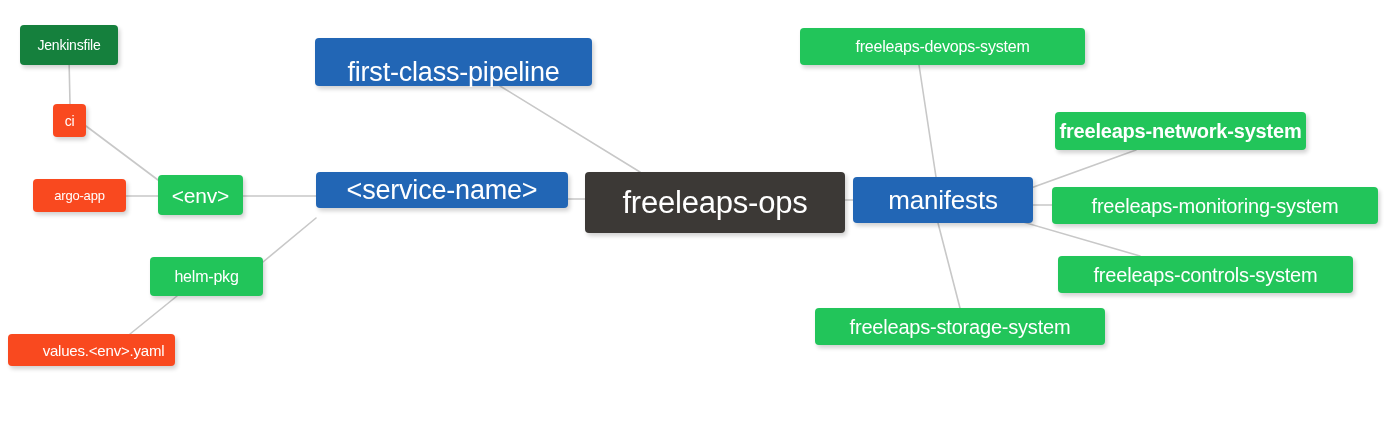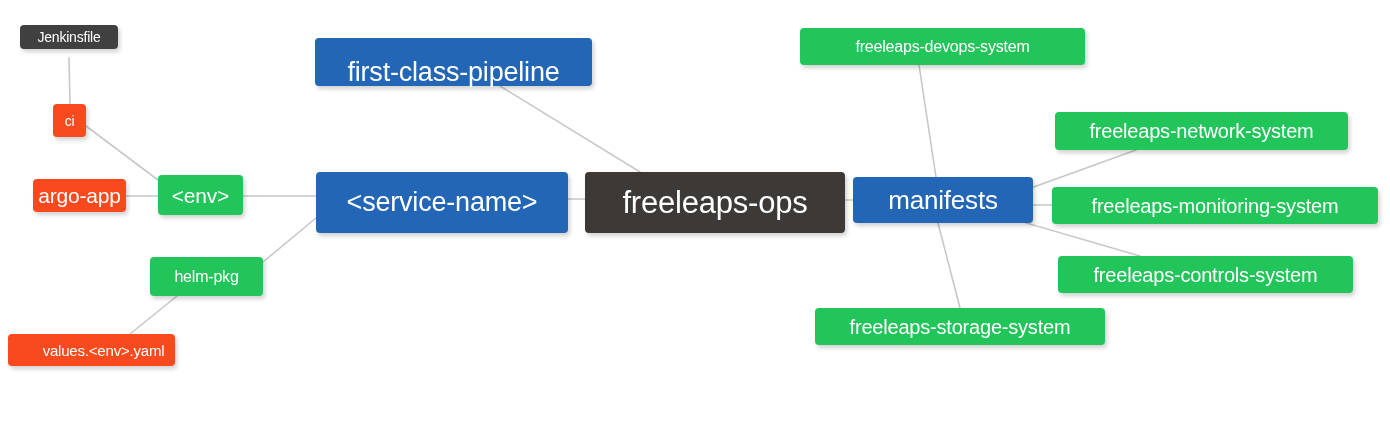--- a/index.html
+++ b/index.html
@@ -59,54 +59,54 @@
       <line x1="568" y1="199" x2="585" y2="199" stroke="#c8c8c8" stroke-width="1.6" stroke-linecap="round"></line>
       <line x1="845" y1="200" x2="853" y2="200" stroke="#c8c8c8" stroke-width="1.6" stroke-linecap="round"></line>
       <line x1="936" y1="177" x2="919" y2="65" stroke="#c8c8c8" stroke-width="1.6" stroke-linecap="round"></line>
       <line x1="1009" y1="196" x2="1136" y2="150" stroke="#c8c8c8" stroke-width="1.6" stroke-linecap="round"></line>
       <line x1="1009" y1="205" x2="1052" y2="205" stroke="#c8c8c8" stroke-width="1.6" stroke-linecap="round"></line>
       <line x1="1009" y1="218" x2="1140" y2="256" stroke="#c8c8c8" stroke-width="1.6" stroke-linecap="round"></line>
       <line x1="938" y1="223" x2="960" y2="308" stroke="#c8c8c8" stroke-width="1.6" stroke-linecap="round"></line>
     </svg>
 
   <div id="node-layer">
-      <div class="node" style="left: 20px; top: 25px; width: 98px; height: 24px; background: #404040; font-size: 14px;">
+      <div class="node" style="left: 20px; top: 25px; width: 98px; height: 40px; background: #15803d; font-size: 14px;">
         <span class="node-label">Jenkinsfile</span>
       </div>
       <div class="node" style="left: 53px; top: 104px; width: 33px; height: 33px; background: rgb(249, 73, 31); font-size: 14px;">
         <span class="node-label">ci</span>
       </div>
-      <div class="node" style="left: 33px; top: 179px; width: 93px; height: 33px; background: rgb(249, 73, 31); font-size: 21px;">
+      <div class="node" style="left: 33px; top: 179px; width: 93px; height: 33px; background: rgb(249, 73, 31); font-size: 13px;">
         <span class="node-label">argo-app</span>
       </div>
       <div class="node" style="left: 158px; top: 175px; width: 85px; height: 40px; background: rgb(34, 197, 90); font-size: 21px;">
         <span class="node-label">&lt;env&gt;</span>
       </div>
       <div class="node" style="left: 150px; top: 257px; width: 113px; height: 39px; background: rgb(34, 197, 90); font-size: 16px;">
         <span class="node-label">helm-pkg</span>
       </div>
       <div class="node" style="left: 8px; top: 334px; width: 167px; height: 32px; background: rgb(249, 73, 31); font-size: 15px; padding-left: 24px;">
         <span class="node-label">values.&lt;env&gt;.yaml</span>
       </div>
       <div class="node" style="left: 315px; top: 38px; width: 277px; height: 48px; background: rgb(34, 102, 181); font-size: 27px; align-items: flex-end;">
         <span class="node-label">first-class-pipeline</span>
       </div>
-      <div class="node" style="left: 316px; top: 172px; width: 252px; height: 61px; background: rgb(34, 102, 181); font-size: 27px;">
+      <div class="node" style="left: 316px; top: 172px; width: 252px; height: 36px; background: rgb(34, 102, 181); font-size: 27px;">
         <span class="node-label">&lt;service-name&gt;</span>
       </div>
       <div class="node" style="left: 585px; top: 172px; width: 260px; height: 61px; background: rgb(60, 57, 54); font-size: 31px;">
         <span class="node-label">freeleaps-ops</span>
       </div>
       <div class="node" style="left: 853px; top: 177px; width: 180px; height: 46px; background: rgb(34, 102, 181); font-size: 26px;">
         <span class="node-label">manifests</span>
       </div>
       <div class="node" style="left: 800px; top: 28px; width: 285px; height: 37px; background: rgb(34, 197, 90); font-size: 16px;">
         <span class="node-label">freeleaps-devops-system</span>
       </div>
-      <div class="node" style="left: 1055px; top: 112px; width: 293px; height: 38px; background: rgb(34, 197, 90); font-size: 20px;">
+      <div class="node" style="left: 1055px; top: 112px; width: 251px; height: 38px; background: rgb(34, 197, 90); font-size: 20px; font-weight: bold;">
         <span class="node-label">freeleaps-network-system</span>
       </div>
       <div class="node" style="left: 1052px; top: 187px; width: 326px; height: 37px; background: rgb(34, 197, 90); font-size: 20px;">
         <span class="node-label">freeleaps-monitoring-system</span>
       </div>
       <div class="node" style="left: 1058px; top: 256px; width: 295px; height: 37px; background: rgb(34, 197, 90); font-size: 20px;">
         <span class="node-label">freeleaps-controls-system</span>
       </div>
       <div class="node" style="left: 815px; top: 308px; width: 290px; height: 37px; background: rgb(34, 197, 90); font-size: 20px;">
         <span class="node-label">freeleaps-storage-system</span>

